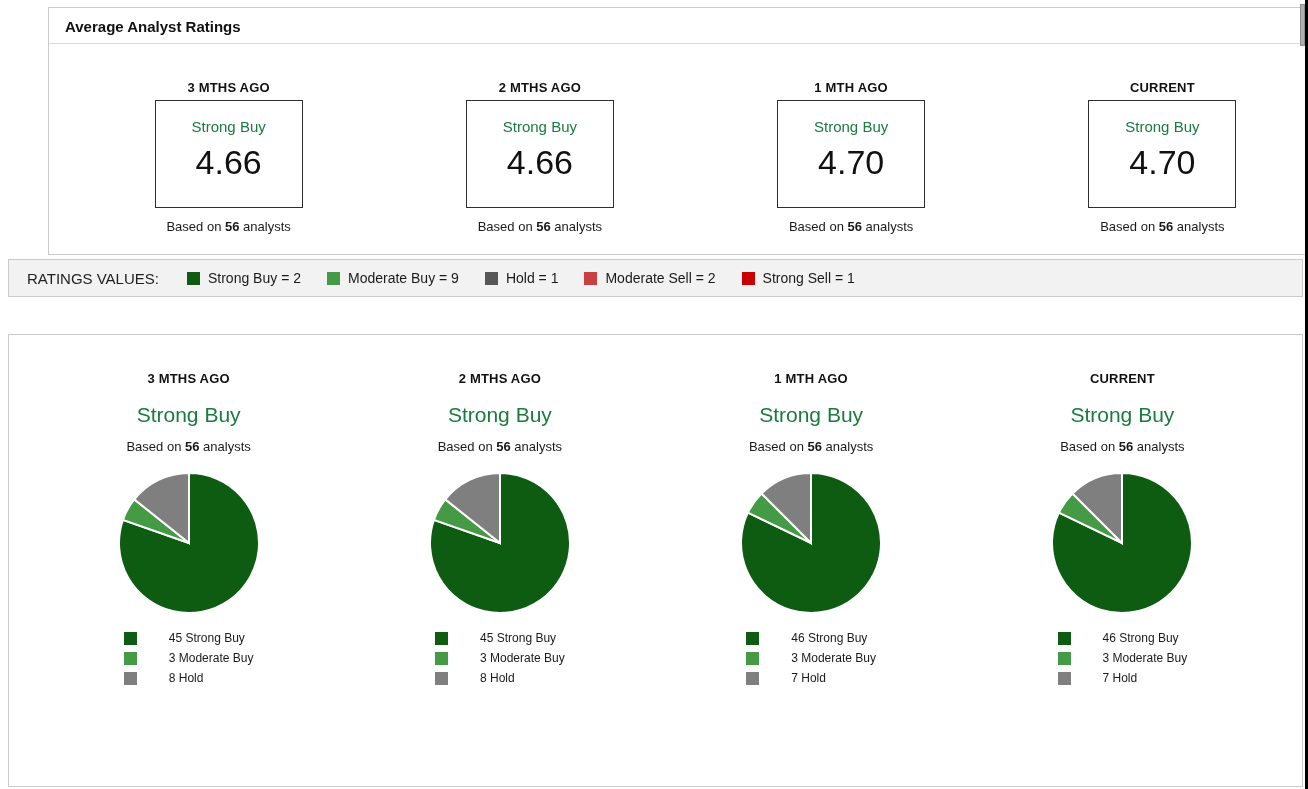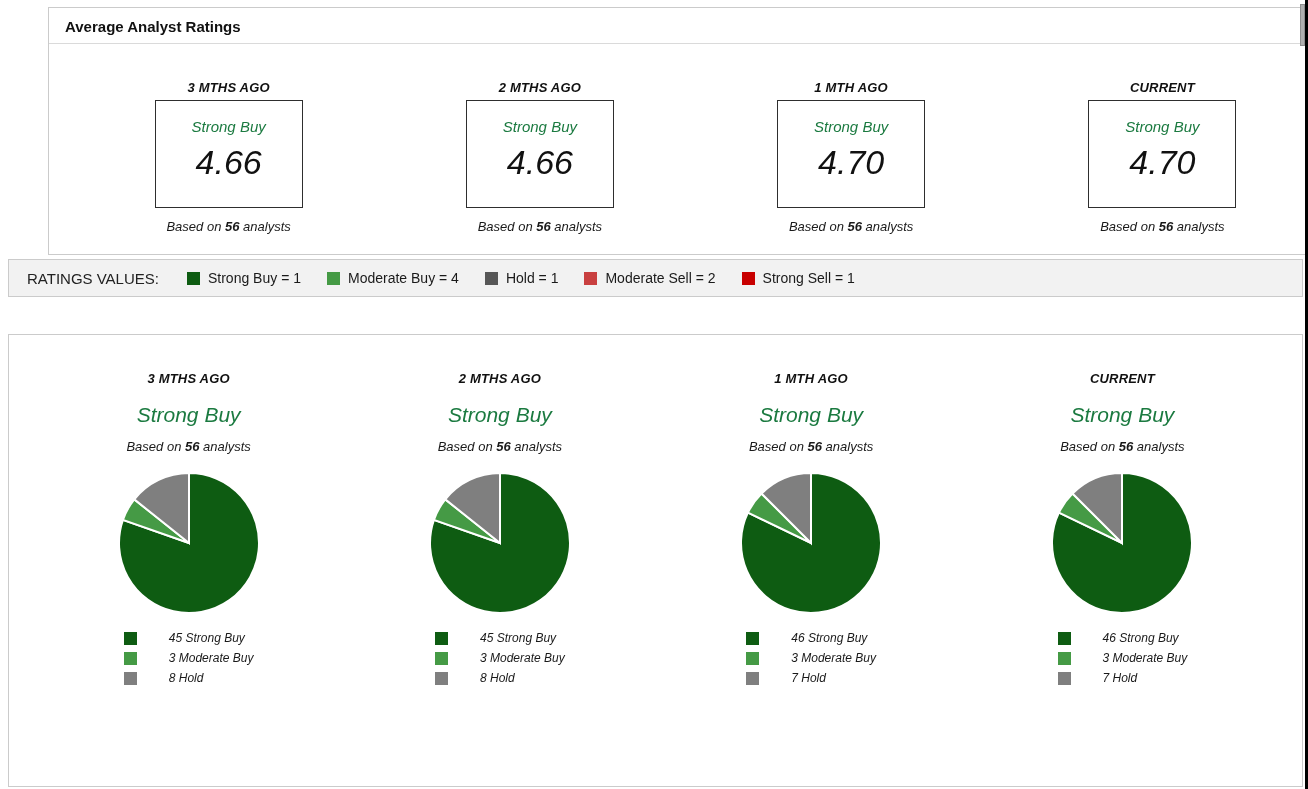--- a/index.html
+++ b/index.html
@@ -19,21 +19,21 @@
     background: #ffffff;
   }
   #panel-avg { margin-top: 7px; height: 248px; margin-left: 48px; }
   #panel-breakdown { margin-top: 37px; height: 453px; }
   .panel-title {
     font-size: 15px; font-weight: 700; color: #111111;
     padding: 10px 16px 8px 16px;
     border-bottom: 1px solid #dadada;
   }
   .columns { display: flex; padding: 0 24px; }
-  .col { flex: 1; text-align: center; font-style: italic; }
+  .col { flex: 1; text-align: center; }
 
   
   .period {
     margin-top: 36px;
     font-size: 13px; font-weight: 700; color: #111111;
     letter-spacing: 0.2px;
   }
   .rating-box {
     width: 148px; height: 108px;
     margin: 5px auto 0 auto;
@@ -116,26 +116,26 @@
     <div class="based"><span>Based on</span> <b>56</b> <span>analysts</span></div>
   </div>
 </div>
 </div>
 
 <div id="values-bar">
   <span class="bar-label">RATINGS VALUES:</span>
 
   <span class="values-item">
     <span class="values-swatch" style="background: rgb(14, 92, 18);"></span>
-    <span class="values-item-label">Strong Buy = 1</span>
+    <span class="values-item-label">Strong Buy = 2</span>
   </span>
 
   <span class="values-item">
     <span class="values-swatch" style="background: rgb(69, 154, 69);"></span>
-    <span class="values-item-label">Moderate Buy = 4</span>
+    <span class="values-item-label">Moderate Buy = 9</span>
   </span>
 
   <span class="values-item">
     <span class="values-swatch" style="background: rgb(87, 87, 87);"></span>
     <span class="values-item-label">Hold = 1</span>
   </span>
 
   <span class="values-item">
     <span class="values-swatch" style="background: rgb(201, 64, 64);"></span>
     <span class="values-item-label">Moderate Sell = 2</span>

